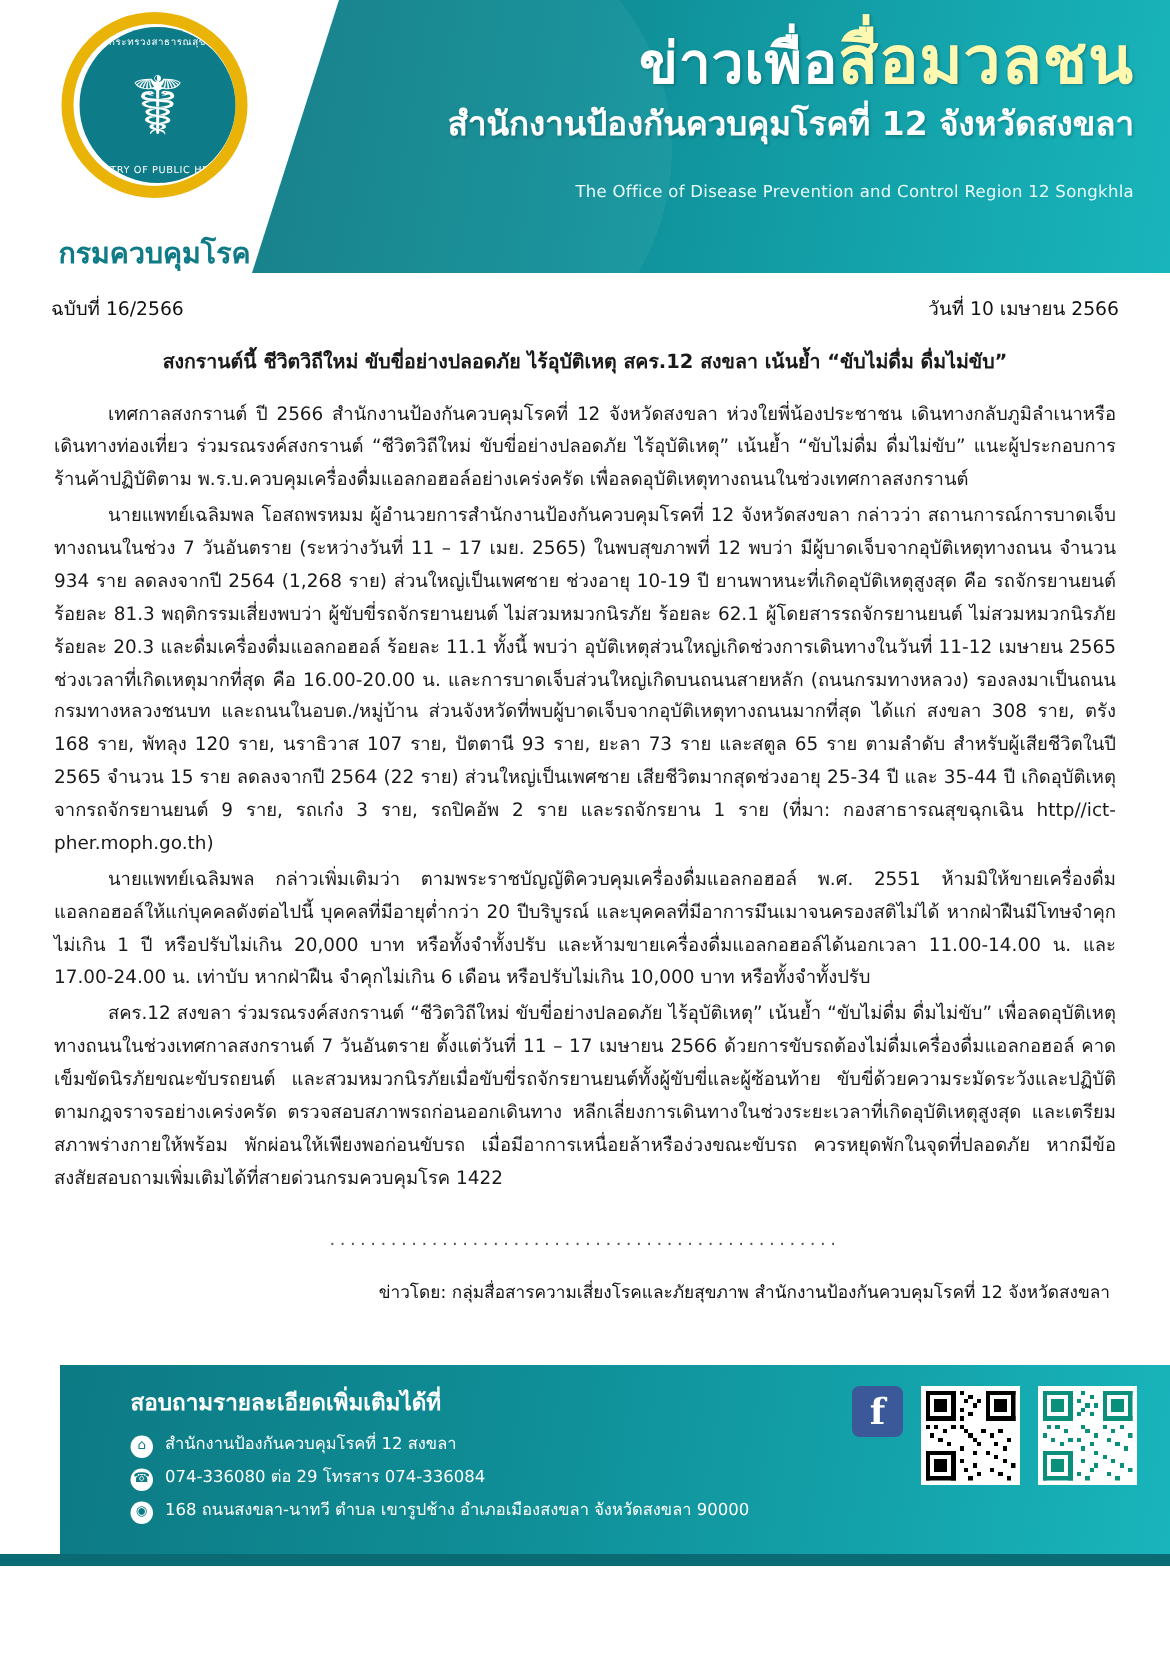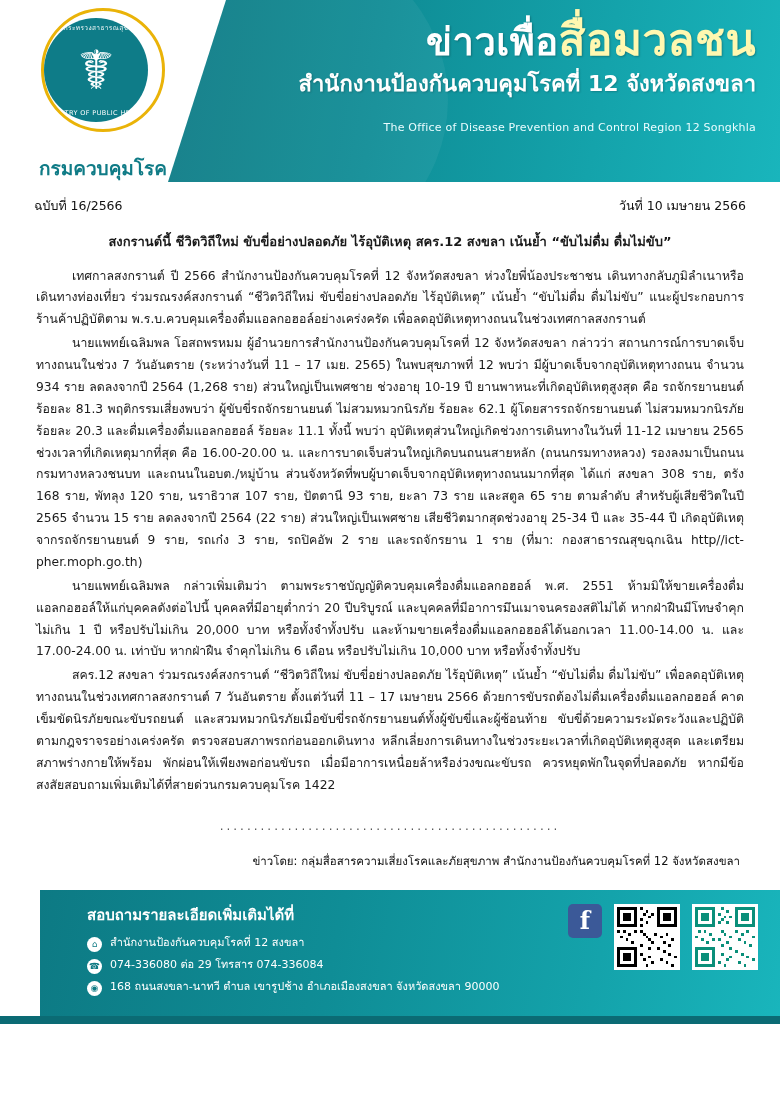--- a/index.html
+++ b/index.html
@@ -72,23 +72,23 @@
     left: 18px; top: 8px;
     width: 170px;
     text-align: center;
     z-index: 4;
   }
   .seal {
     width: 124px; height: 124px;
     margin: 0 auto;
     border-radius: 50%;
     background: #ffffff;
-    border: 3px solid #eab308;
+    border: 8px solid #eab308;
     position: relative;
-    display: flex; align-items: center; justify-content: flex-start;
+    display: flex; align-items: center; justify-content: flex-end;
   }
   .seal-inner {
     width: 104px; height: 104px;
     border-radius: 50%;
     background: #0e7c88;
     color: #fff;
     display: flex; align-items: center; justify-content: center;
     position: relative;
     overflow: hidden;
   }
@@ -123,21 +123,21 @@
   
   .meta-row {
     display: flex;
     justify-content: space-between;
     padding: 14px 34px 0 34px;
     font-size: 12.5px;
     color: #111;
   }
 
   
-  .doc-body { padding: 16px 36px 6px 36px; }
+  .doc-body { padding: 16px 36px 26px 36px; }
   .doc-title {
     text-align: center;
     font-size: 13px;
     font-weight: bold;
     margin-bottom: 14px;
     line-height: 1.5;
   }
   p.para {
     font-size: 12.3px;
     line-height: 1.78;

